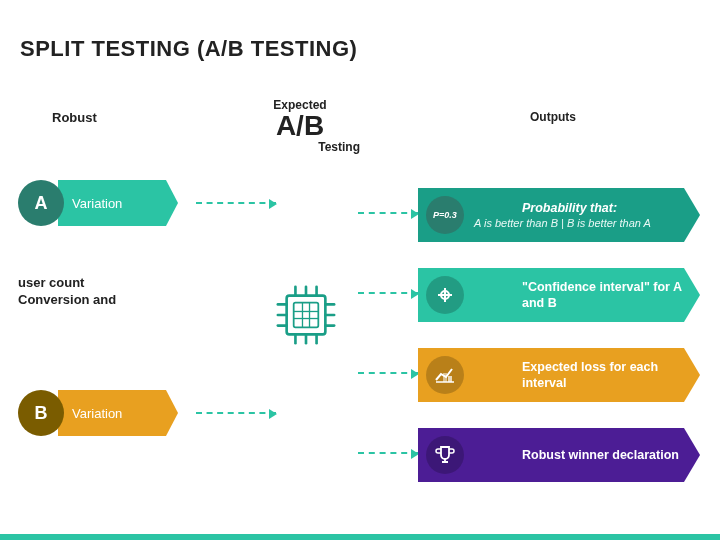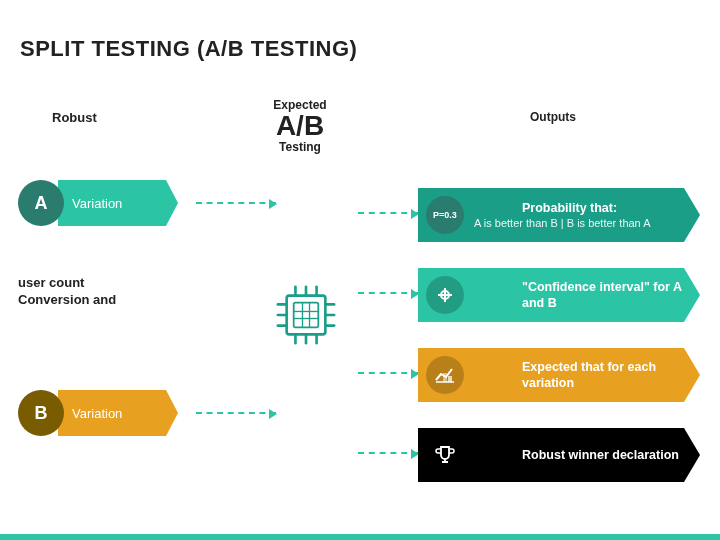--- a/index.html
+++ b/index.html
@@ -63,20 +63,21 @@
     .label-bayesian .bay-large {
       font-size: 28px;
       font-weight: 800;
       color: #222;
       line-height: 1;
     }
     .label-bayesian .bay-testing {
       font-size: 12px;
       font-weight: 600;
       color: #222;
+      text-align: right;
     }
 
     
     .label-outputs {
       position: absolute;
       left: 530px;
       top: 30px;
       font-weight: 700;
       font-size: 12px;
       color: #222;
@@ -292,38 +293,38 @@
     
     .output-item {
       position: absolute;
       left: 418px;
       height: 54px;
       display: flex;
       align-items: center;
       width: 282px;
     }
 
-    .output-item-1 { top: 108px; }
+    .output-item-1 { top: 108px; font-style: italic; }
     .output-item-2 { top: 188px; }
     .output-item-3 { top: 268px; }
     .output-item-4 { top: 348px; }
 
     .output-arrow-shape {
       display: flex;
       align-items: center;
       width: 282px;
       height: 54px;
       position: relative;
       clip-path: polygon(0 0, calc(100% - 16px) 0, 100% 50%, calc(100% - 16px) 100%, 0 100%);
     }
 
     .output-1-bg { background: #1a9e87; }
     .output-2-bg { background: #2bc4a4; }
     .output-3-bg { background: #e8a020; }
-    .output-4-bg { background: #000000; }
+    .output-4-bg { background: #4c1d95; }
 
     .output-icon-circle {
       width: 38px;
       height: 38px;
       border-radius: 50%;
       background: rgba(0,0,0,0.2);
       display: flex;
       align-items: center;
       justify-content: center;
       margin-left: 8px;
@@ -478,21 +479,21 @@
     <div class="output-arrow-shape output-3-bg">
       <div class="output-icon-circle">
         <svg width="22" height="22" viewBox="0 0 22 22" fill="none">
           <polyline points="2,16 7,10 12,13 18,5" stroke="white" stroke-width="2" fill="none"></polyline>
           <polyline points="2,18 20,18" stroke="white" stroke-width="1.5"></polyline>
           <rect x="14" y="12" width="4" height="6" fill="white" opacity="0.7"></rect>
           <rect x="9" y="9" width="4" height="9" fill="white" opacity="0.5"></rect>
         </svg>
       </div>
       <div class="output-text-wrap">
-        <div class="output-main-text">Expected that for each variation</div>
+        <div class="output-main-text">Expected loss for each interval</div>
       </div>
     </div>
   </div>
 
   <div class="output-item output-item-4">
     <div class="output-arrow-shape output-4-bg">
       <div class="output-icon-circle">
         <svg width="22" height="22" viewBox="0 0 22 22" fill="none">
           <path d="M7 3h8v8a4 4 0 0 1-8 0V3z" stroke="white" stroke-width="1.8" fill="none"></path>
           <path d="M7 5H4a2 2 0 0 0 0 4h3" stroke="white" stroke-width="1.5" fill="none"></path>

